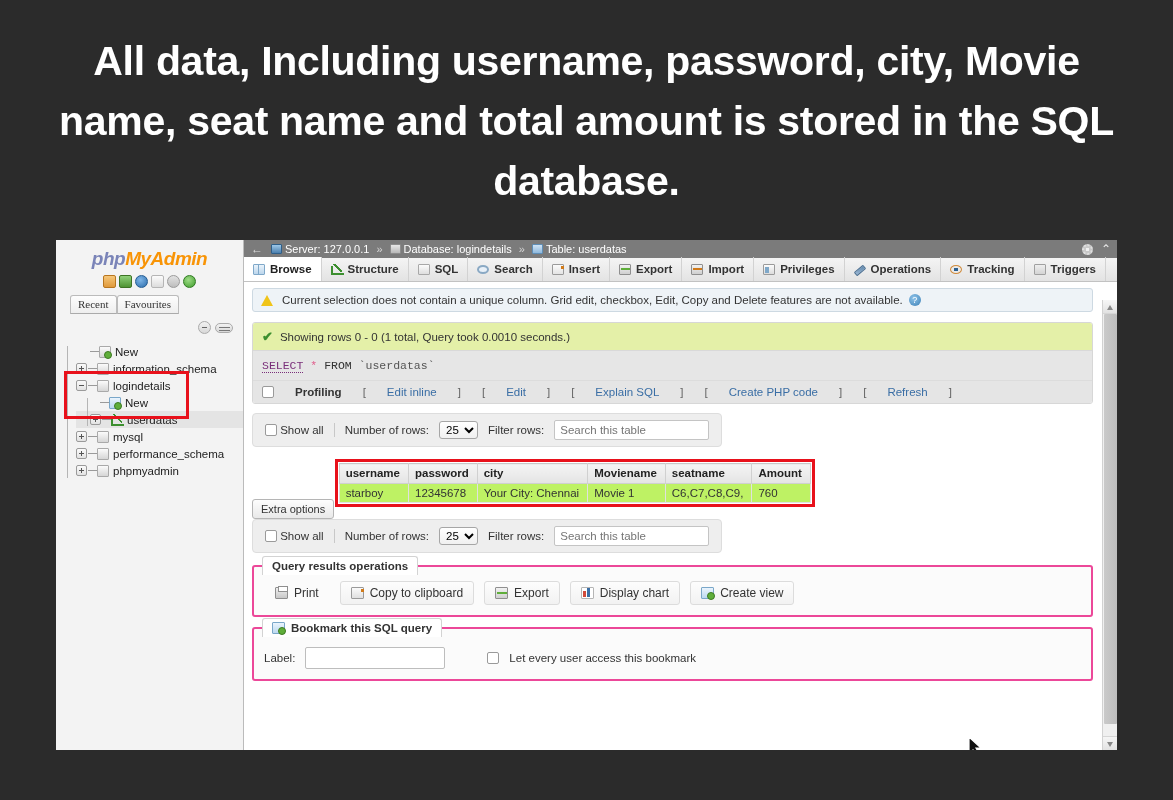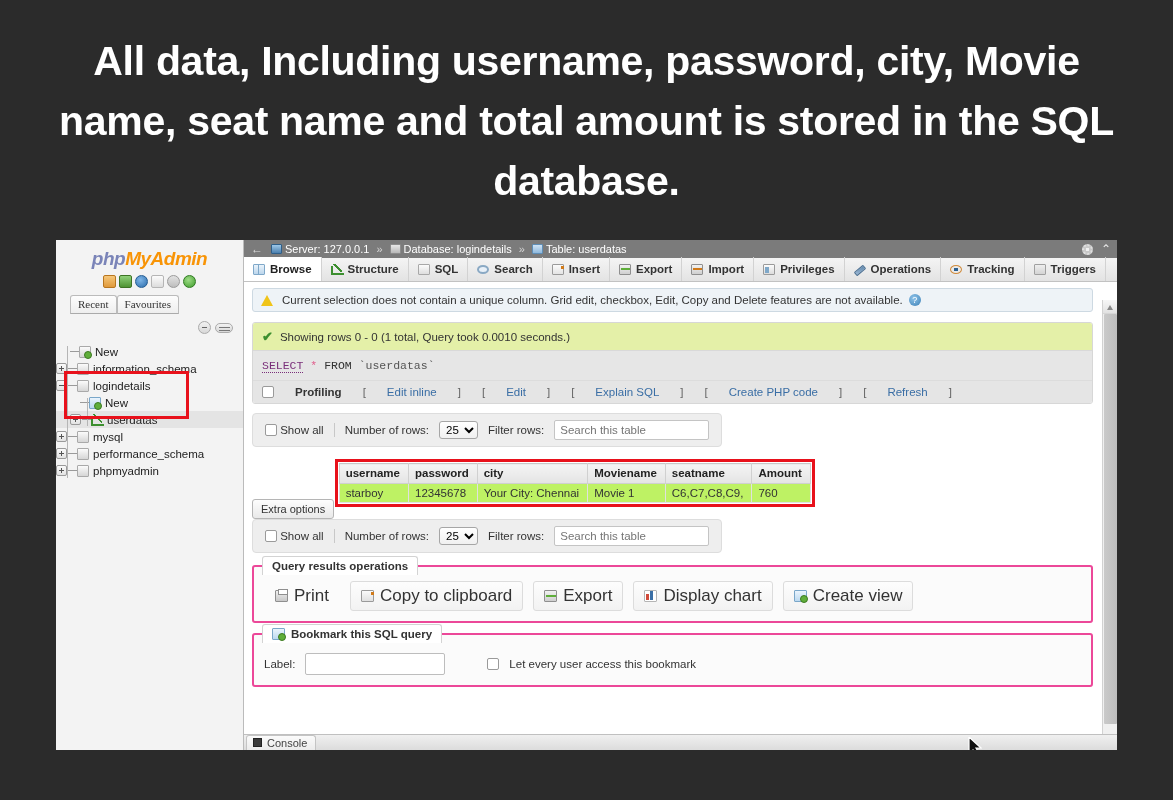--- a/index.html
+++ b/index.html
@@ -88,21 +88,21 @@
   .cbtn::after{content:"";position:absolute;left:3px;top:5px;width:5px;height:1px;background:#666;}
   .cbtn2{
     width:18px;height:10px;border-radius:5px;
     background:linear-gradient(#f2f2f2,#d8d8d8);
     border:1px solid #aaa; position:relative;
   }
   .cbtn2::after{content:"";position:absolute;left:3px;top:3px;width:11px;height:2px;
     border-top:1px solid #777;border-bottom:1px solid #777;}
 
   
-  #tree { padding:5px 0 0 0; position:relative; }
+  #tree { padding:5px 0 0 20px; position:relative; }
   .trow {
     display:flex; align-items:center; height:17px;
     font-size:11.5px; color:#222; white-space:nowrap;
   }
   .trow.sel { background:#e4e4e4; }
   .tog {
     width:11px;height:11px;flex:0 0 11px;
     border:1px solid #9a9a9a;border-radius:2px;
     background:linear-gradient(#fafafa,#e2e2e2);
     position:relative; margin-right:1px;
@@ -286,21 +286,21 @@
   }
   .legend {
     position:absolute; top:-11px; left:8px;
     background:#ffffff; border:1px solid #d3d3d3;
     border-radius:3px 3px 0 0; border-bottom:none;
     padding:3px 9px; font-size:11.5px; font-weight:bold; color:#333;
   }
   .ops-row { display:flex; align-items:center; gap:10px; flex-wrap:wrap; }
   .opbtn {
     display:flex; align-items:center; gap:6px;
-    padding:4px 10px; font-size:17px; color:#333;
+    padding:4px 10px; font-size:12px; color:#333;
     border:1px solid #dcdcdc; border-radius:3px;
     background:linear-gradient(#fdfdfd,#f2f2f2);
   }
   .opbtn.plain { border-color:transparent; background:none; }
   .oic { width:13px;height:12px;flex:0 0 13px;position:relative;border-radius:1px;}
   .oi-print{background:linear-gradient(#f0f0f0,#c8c8c8);border:1px solid #8f8f8f;}
   .oi-print::after{content:"";position:absolute;left:2px;top:-2px;width:8px;height:4px;background:#fff;border:1px solid #8f8f8f;}
   .oi-copy{background:linear-gradient(#fafafa,#e0e0e0);border:1px solid #9a9a9a;}
   .oi-copy::after{content:"";position:absolute;right:-1px;top:1px;width:3px;height:3px;background:#d07a1a;}
   .oi-export{background:linear-gradient(#f2f2f2,#cfcfcf);border:1px solid #8f8f8f;}
@@ -672,25 +672,19 @@
         </div>
 
       </div>
 
       <div id="vscroll">
         <div class="sb-arrow"></div>
         <div id="sb-thumb"></div>
         <div class="sb-arrow bot"></div>
       </div>
 
-      <div id="console">
-        <div class="console-tab">
-          <span class="sq"></span>
-          <span>Console</span>
-        </div>
-      </div>
     </div>
   </div>
 
   <svg id="cursor" viewBox="0 0 14 19">
     <polygon points="1,0 1,17 5,13 8,18 11,16 8,11 13,11" fill="#111" stroke="#fff" stroke-width="1.2"></polygon>
   </svg>
 </div>
 
 </body></html>

